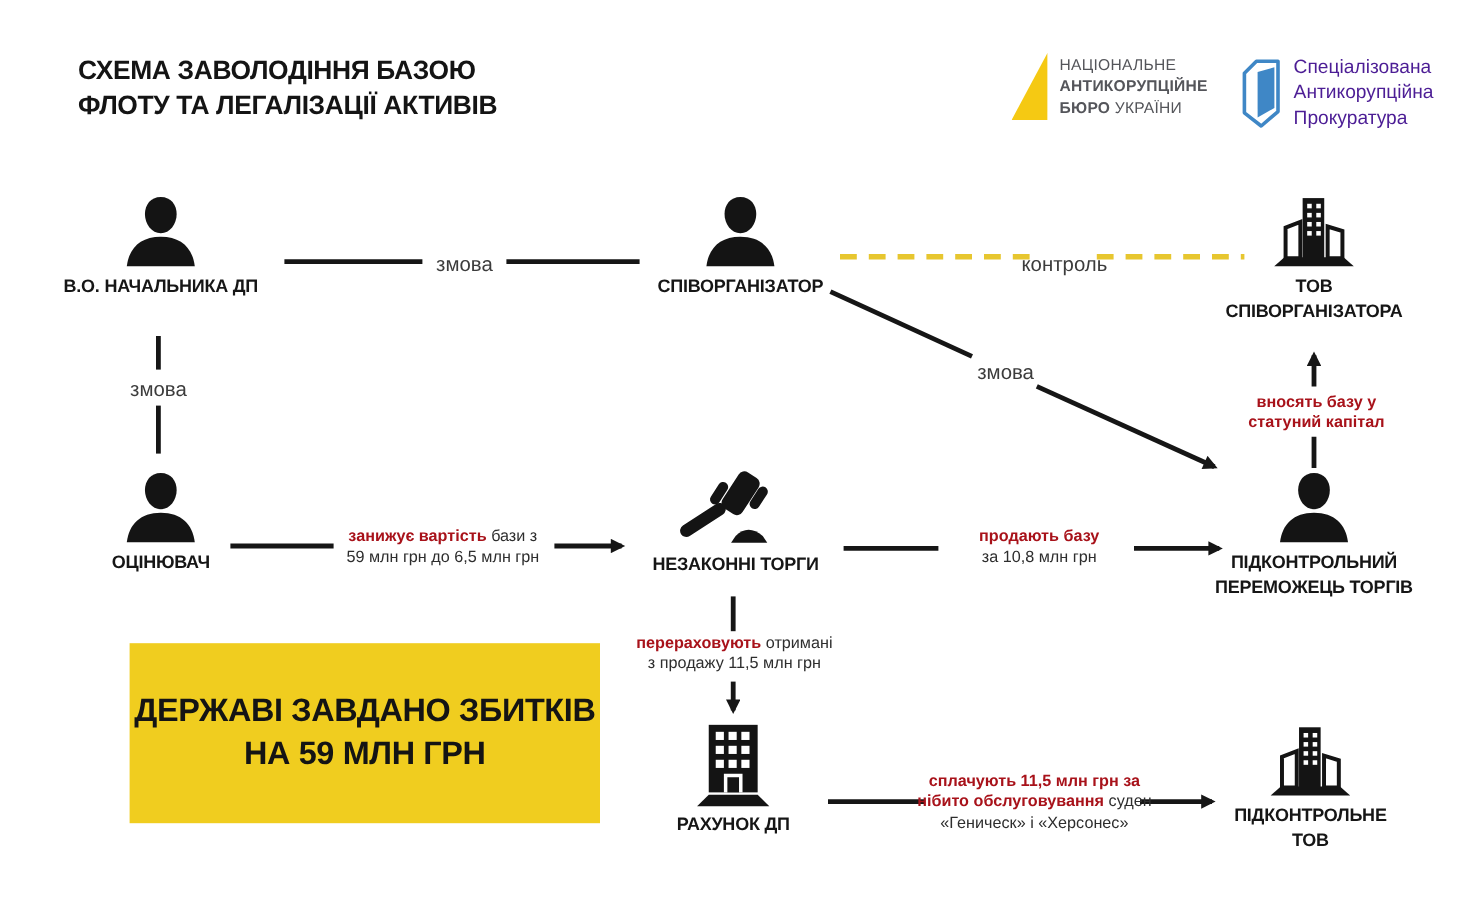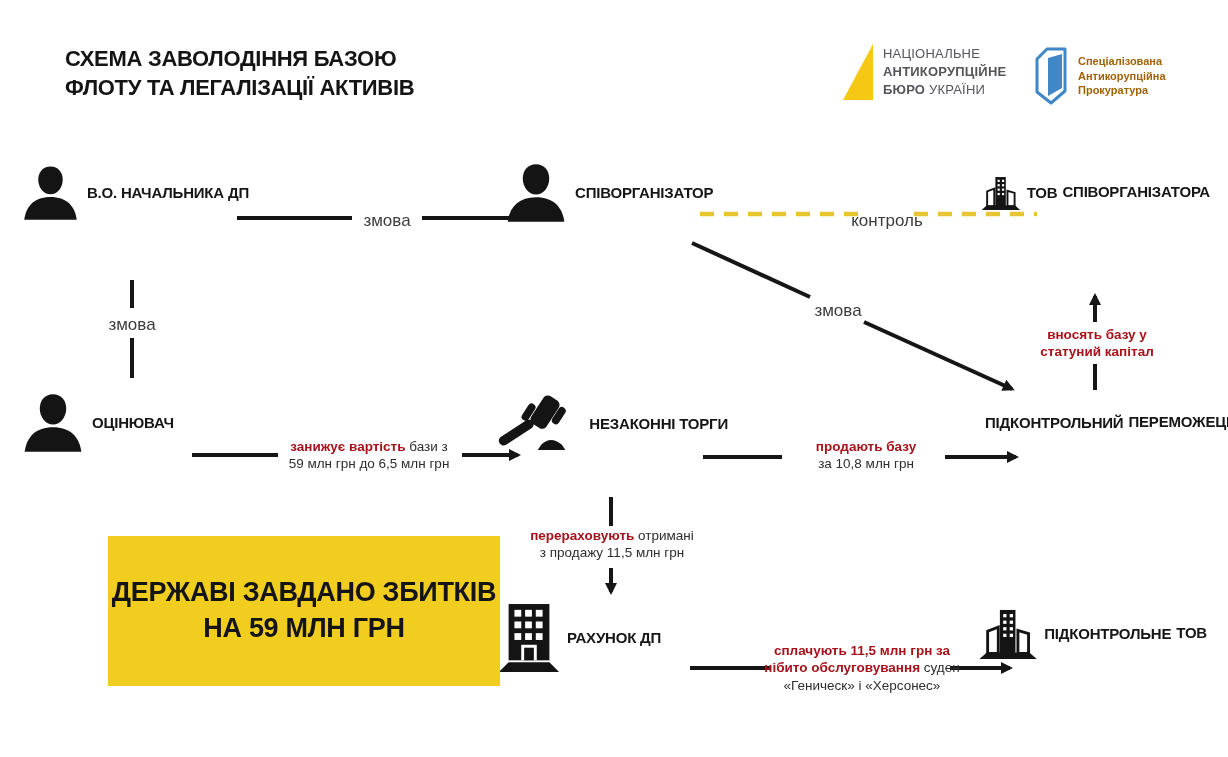--- a/index.html
+++ b/index.html
@@ -12,26 +12,26 @@
     position:absolute;left:65px;top:44px;
     font-size:22px;font-weight:700;color:#141414;line-height:1.32;
     letter-spacing:-0.3px;text-transform:uppercase;
   }
   
   .logo{position:absolute;display:flex;align-items:center;gap:10px;}
   .logo-nabu{left:843px;top:44px;}
   .logo-sap{left:1034px;top:46px;}
   .nabu-text{font-size:13px;line-height:1.38;color:#54555a;letter-spacing:0.2px;}
   .nabu-text .b{font-weight:700;}
-  .sap-text{font-size:11px;line-height:1.32;color:#a16207;font-weight:700;}
+  .sap-text{font-size:16px;line-height:1.32;color:#4c1d95;font-weight:400;}
   
   #wires{position:absolute;left:0;top:0;width:1228px;height:757px;}
   
   .node{
-    position:absolute;display:flex;flex-direction:row;align-items:center;
+    position:absolute;display:flex;flex-direction:column;align-items:center;
     width:230px;margin-left:-115px;gap:5px;
   }
   .node-label{
     font-size:15px;font-weight:700;color:#161616;letter-spacing:-0.2px;
     line-height:1.25;text-align:center;white-space:nowrap;text-transform:uppercase;
   }
   
   .edge-label{
     position:absolute;transform:translateX(-50%);text-align:center;
     font-size:17px;color:#3c3c3c;white-space:nowrap;line-height:1.3;

